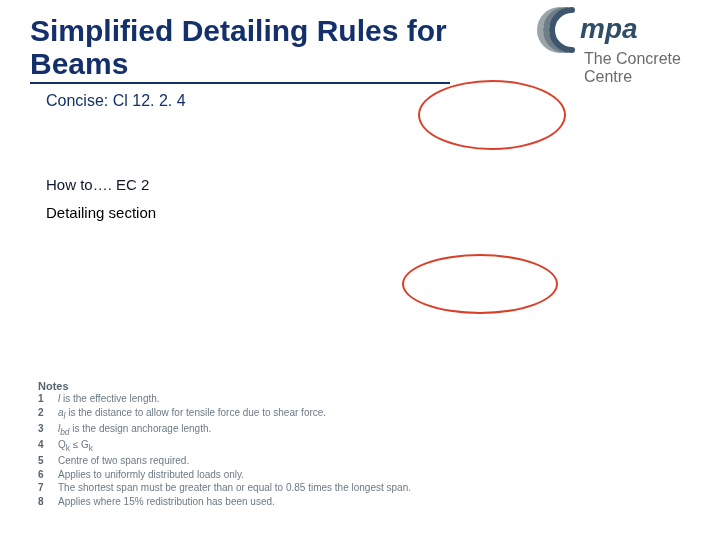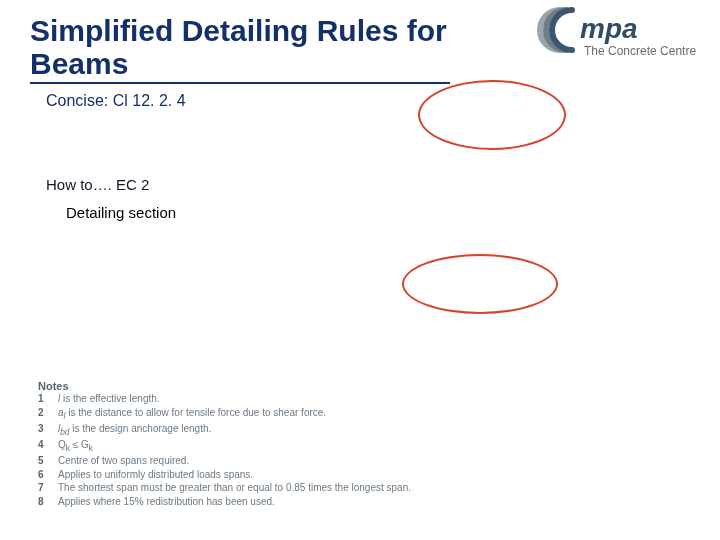--- a/index.html
+++ b/index.html
@@ -1,35 +1,35 @@
 <!DOCTYPE html>
 <html><head>
 <meta charset="utf-8">
 <style>
   * { box-sizing: border-box; margin: 0; padding: 0; }
   html, body { width: 720px; height: 540px; font-family: Arial, Helvetica, sans-serif; background: #fff; color: #000; overflow: hidden; }
   .slide { position: relative; width: 720px; height: 500px; }
   .title { position: absolute; left: 30px; top: 14px; width: 420px; font-weight: 700; font-size: 30px; line-height: 1.1; color: #13306a; border-bottom: 2px solid #13306a; padding-bottom: 2px; }
   .concise { position: absolute; left: 46px; top: 92px; font-size: 16px; font-weight: 400; color: #13306a; }
   .howto { position: absolute; left: 46px; top: 176px; font-size: 15px; color: #0f172a; }
-  .detailing { position: absolute; left: 46px; top: 204px; font-size: 15px; color: #000; margin-left: 20px; }
+  .detailing { position: absolute; left: 46px; top: 204px; font-size: 15px; color: #000; }
   .ellipse { position: absolute; border: 2px solid #d9412b; border-radius: 50%; background: transparent; }
   .ell1 { left: 418px; top: 80px; width: 148px; height: 70px; }
   .ell2 { left: 402px; top: 254px; width: 156px; height: 60px; }
   
   .notes-wrap { position: absolute; left: 38px; top: 380px; width: 420px; color: #6b7a86; font-family: Arial, Helvetica, sans-serif; }
   .notes-head { font-weight: 700; font-size: 11px; color: #56646f; margin-bottom: 0; }
   .notes-list { list-style: none; }
   .notes-list li { display: flex; gap: 10px; font-size: 10px; line-height: 1.35; color: #6b7a86; }
   .notes-list li .num { font-weight: 700; width: 10px; text-align: left; color: #56646f; }
   .notes-list li .txt i { font-style: italic; }
   
   .logo { position: absolute; right: 18px; top: 0; width: 170px; height: 56px; font-style: italic; }
   .logo svg { width: 170px; height: 56px; }
-  .logo-sub { position: absolute; right: 18px; top: 44px; font-size: 12px; color: #6b6b6b; text-align: left; width: 118px; }
+  .logo-sub { position: absolute; right: 18px; top: 50px; font-size: 16px; color: #6b6b6b; text-align: left; width: 118px; }
 </style>
 </head>
 <body>
 
 <div class="slide">
 
   <div class="title">Simplified Detailing Rules for Beams</div>
 
   <div class="concise">Concise: Cl 12. 2. 4</div>
   <div class="howto">How to…. EC 2</div>
@@ -69,21 +69,21 @@
       <li>
           <span class="num">4</span>
           <span class="txt">Q<sub>k</sub> ≤ G<sub>k</sub></span>
         </li>
       <li>
           <span class="num">5</span>
           <span class="txt">Centre of two spans required.</span>
         </li>
       <li>
           <span class="num">6</span>
-          <span class="txt">Applies to uniformly distributed loads spans.</span>
+          <span class="txt">Applies to uniformly distributed loads only.</span>
         </li>
       <li>
           <span class="num">7</span>
           <span class="txt">The shortest span must be greater than or equal to 0.85 times the longest span.</span>
         </li>
       <li>
           <span class="num">8</span>
           <span class="txt">Applies where 15% redistribution has been used.</span>
         </li>
     </ul>

